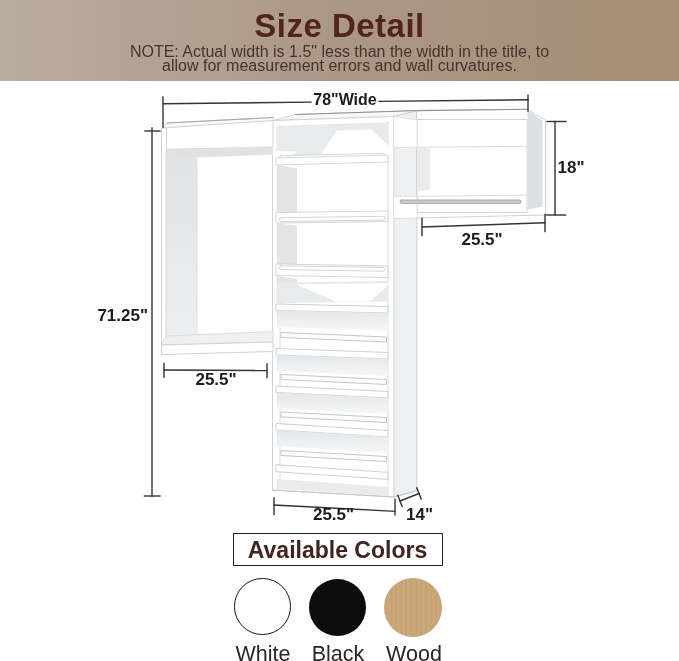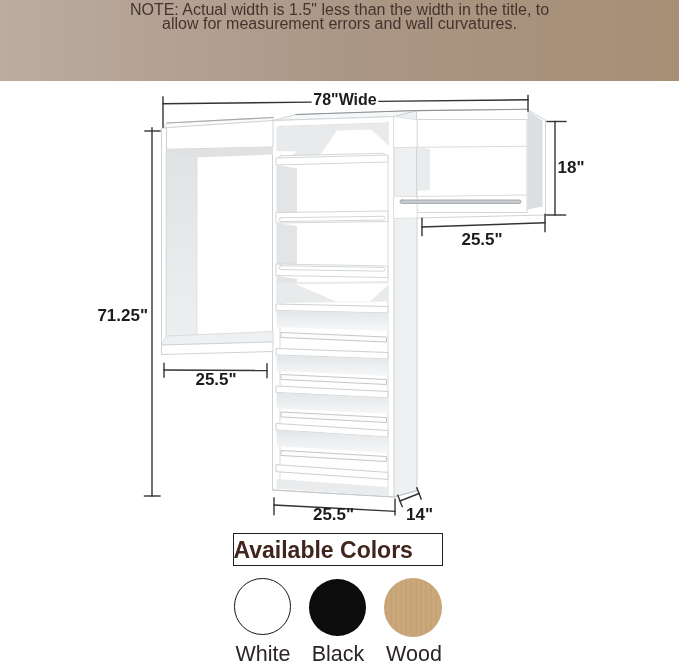--- a/index.html
+++ b/index.html
@@ -5,31 +5,32 @@
   html,body{margin:0;padding:0;}
   body{width:679px;height:661px;position:relative;background:#ffffff;
        font-family:"Liberation Sans",sans-serif;overflow:hidden;}
   .hdr{position:absolute;left:0;top:0;width:679px;height:81px;
        background:linear-gradient(90deg,#bbaca0 0%,#ab9786 50%,#a78e75 100%);}
   .hdr h1{margin:0;text-align:center;padding-top:10px;font-size:33px;line-height:32px;
        font-weight:bold;color:#52241d;letter-spacing:0.5px;}
   .hdr p{margin:3px 0 0 0;text-align:center;font-size:16px;line-height:14px;
        color:#44342d;font-weight:500;}
   .acbox{position:absolute;left:232.5px;top:533px;width:208px;height:31px;
-       border:1.3px solid #1f1f1f;text-align:left;line-height:32px;
+       border:1.3px solid #1f1f1f;text-align:center;line-height:32px;
        font-size:23px;font-weight:bold;color:#41241c;letter-spacing:0px;}
   .circ{position:absolute;border-radius:50%;}
   .clabel{position:absolute;top:644px;width:120px;text-align:center;
        font-size:21.5px;line-height:21px;color:#2b2523;}
 </style>
 </head>
 <body>
 
 <div class="hdr">
 
+  <h1>Size Detail</h1>
 
   <p>NOTE: Actual width is 1.5" less than the width in the title, to<br>allow for measurement errors and wall curvatures.</p>
 </div>
 
 <svg width="679" height="449" viewBox="0 81 679 449" style="position:absolute;left:0;top:81px;" xmlns="http://www.w3.org/2000/svg">
   <defs>
     <linearGradient id="shoe" x1="0" y1="0" x2="0" y2="1">
       <stop offset="0" stop-color="#e3e6e8"></stop>
         <stop offset="1" stop-color="#f6f7f8"></stop>
     </linearGradient>

